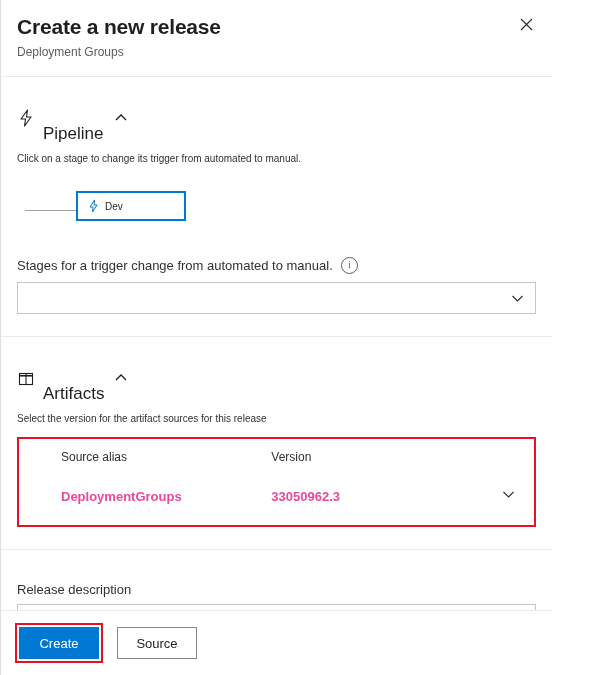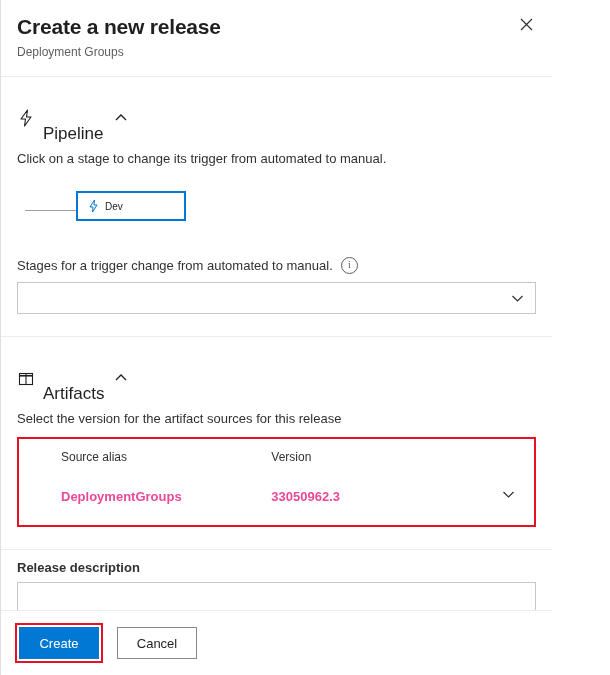--- a/index.html
+++ b/index.html
@@ -91,21 +91,21 @@
   }
   .chev {
     width: 14px;
     height: 14px;
     display: inline-block;
     position: relative;
     margin-left: 2px;
     color: #201f1e;
   }
   .section-desc {
-    font-size: 13px;
+    font-size: 10px;
     color: #323130;
     margin-top: 6px;
     line-height: 16px;
   }
 
   
   .stage-row {
     position: relative;
     margin-top: 24px;
     height: 38px;
@@ -211,22 +211,21 @@
     font-weight: bold;
   }
   .col-alias { width: 230px; padding-left: 42px !important; }
   .col-version { width: 240px; }
   .col-chev { width: 40px; text-align: right; padding-right: 18px !important; }
 
   
   .desc-label {
     font-size: 13px;
     color: #323130;
-    margin-top: 10px;
-    font-weight: bold;
+    margin-top: 32px;
   }
   .desc-box {
     margin-top: 7px;
     width: 100%;
     height: 60px;
     border: 1px solid #c8c6c4;
     box-sizing: border-box;
     background: #ffffff;
     resize: none;
     font-family: "Liberation Sans", sans-serif;
@@ -384,16 +383,16 @@
 
   <div class="section">
     <div class="desc-label">Release description</div>
     <textarea class="desc-box" placeholder="" style=""></textarea>
   </div>
 
   <div class="footer">
     <span class="btn-primary-wrap">
       <button class="btn btn-primary">Create</button>
     </span>
-    <button class="btn btn-secondary">Cancel</button>
+    <button class="btn btn-secondary">Source</button>
   </div>
 
 </div>
 
 </body></html>

